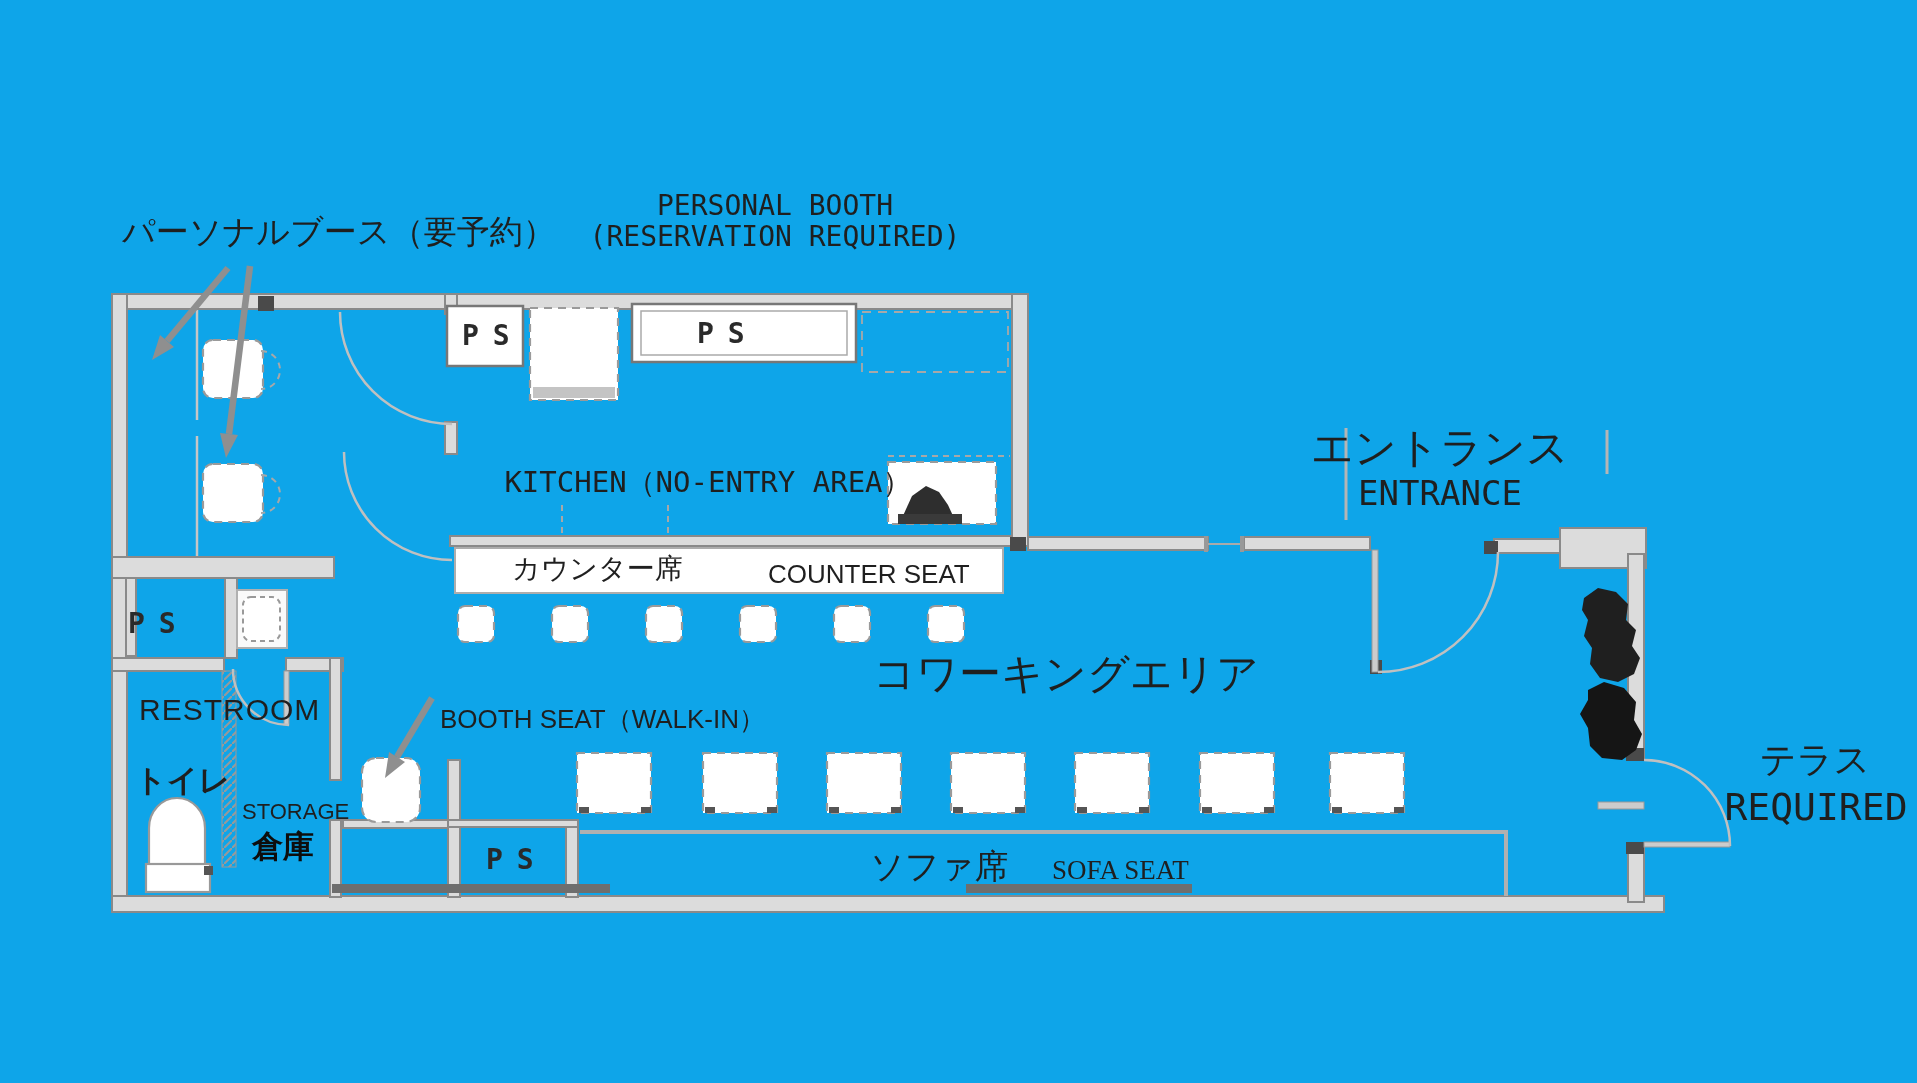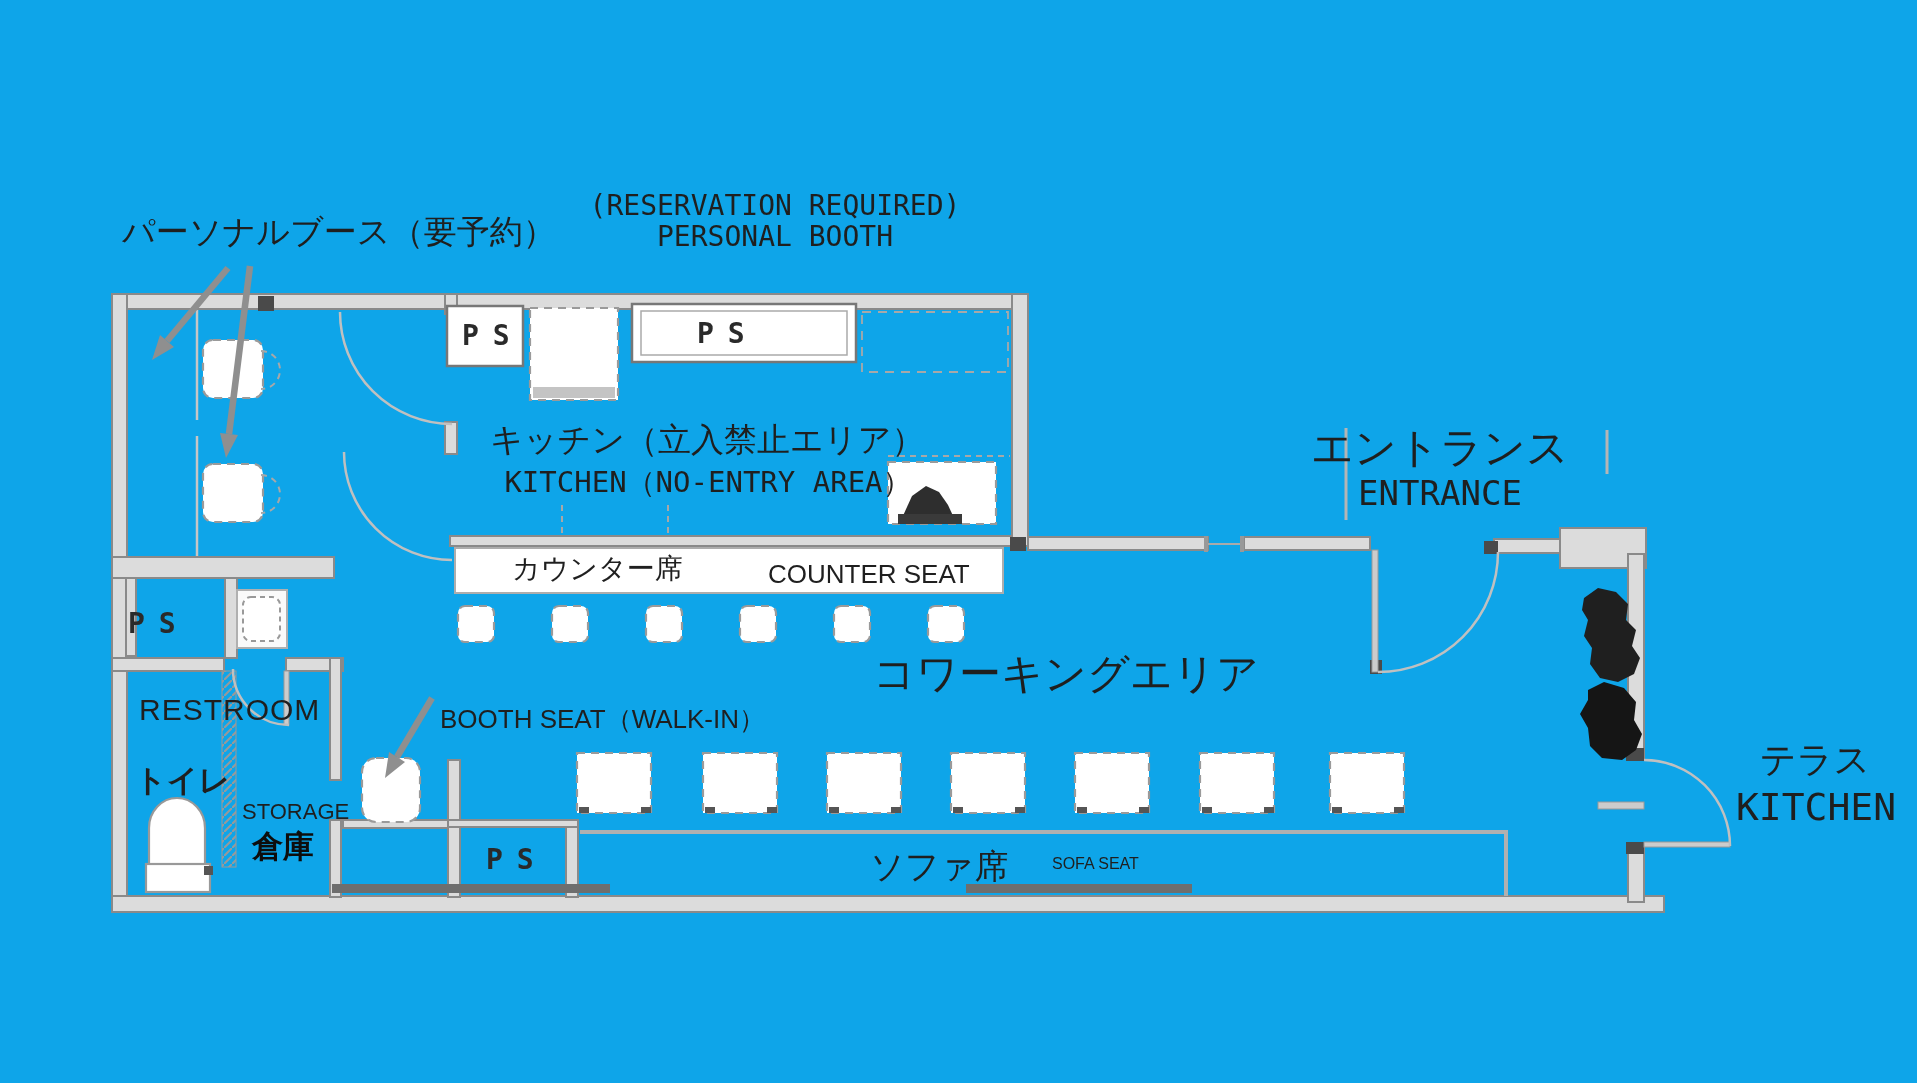--- a/index.html
+++ b/index.html
@@ -217,47 +217,46 @@
       <polygon class="arrowhead" points="226,458 238,435 220,433"></polygon>
     </g>
     <g>
       <line class="arrow" x1="432" y1="698" x2="397" y2="757"></line>
       <polygon class="arrowhead" points="385,778 405,762 389,752"></polygon>
     </g>
   </svg>
 
   <div class="lbl jp" style="left:122px;top:214px;font-size:33px;">パーソナルブース（要予約）</div>
   <div class="lbl mono ctr" style="left:585px;top:190px;width:380px;font-size:28px;">
+    <div>PERSONAL BOOTH</div>
     <div>(RESERVATION REQUIRED)</div>
-    <div>PERSONAL BOOTH</div>
   </div>
 
-  <div class="lbl jp" style="left:490px;top:422px;font-size:33px;">キッチン（立入禁止エリア）</div>
   <div class="lbl mono ctr" style="left:478px;top:466px;width:460px;font-size:29px;">KITCHEN（NO-ENTRY AREA）</div>
 
   <div class="lbl jp ctr" style="left:1306px;top:424px;width:268px;font-size:42px;">エントランス</div>
   <div class="lbl mono ctr" style="left:1306px;top:474px;width:268px;font-size:34px;">ENTRANCE</div>
 
   <div class="lbl jp" style="left:512px;top:553px;font-size:28px;">カウンター席</div>
   <div class="lbl sans" style="left:768px;top:560px;font-size:26px;">COUNTER SEAT</div>
 
   <div class="lbl sans" style="left:440px;top:705px;font-size:26px;">BOOTH SEAT（WALK-IN）</div>
 
   <div class="lbl jp ctr" style="left:868px;top:650px;width:396px;font-size:42px;">コワーキングエリア</div>
 
   <div class="lbl sans" style="left:139px;top:680px;font-size:30px;letter-spacing:1px;margin-top:13px;">RESTROOM</div>
   <div class="lbl jp" style="left:135px;top:764px;font-size:31px;font-weight:600;">トイレ</div>
 
   <div class="lbl sans" style="left:242px;top:800px;font-size:22px;">STORAGE</div>
   <div class="lbl jp" style="left:252px;top:830px;font-size:31px;font-weight:700;color:#0d0d0d;">倉庫</div>
 
   <div class="lbl jp" style="left:870px;top:847px;font-size:34px;">ソファ席</div>
-  <div class="lbl sans" style="left:1052px;top:855px;font-size:16px;">SOFA SEAT</div>
+  <div class="lbl sans" style="left:1052px;top:855px;font-size:27px;font-family:Liberation Serif, serif;">SOFA SEAT</div>
 
   <div class="lbl jp ctr" style="left:1722px;top:740px;width:186px;font-size:36px;">テラス</div>
-  <div class="lbl mono ctr" style="left:1718px;top:786px;width:196px;font-size:38px;">KITCHEN</div>
+  <div class="lbl mono ctr" style="left:1718px;top:786px;width:196px;font-size:38px;">REQUIRED</div>
 
   <div class="lbl ps" style="left:462px;top:320px;">PS</div>
   <div class="lbl ps" style="left:697px;top:318px;">PS</div>
   <div class="lbl ps" style="left:128px;top:608px;">PS</div>
   <div class="lbl ps" style="left:486px;top:844px;">PS</div>
 
 </div>
 
 </body></html>

